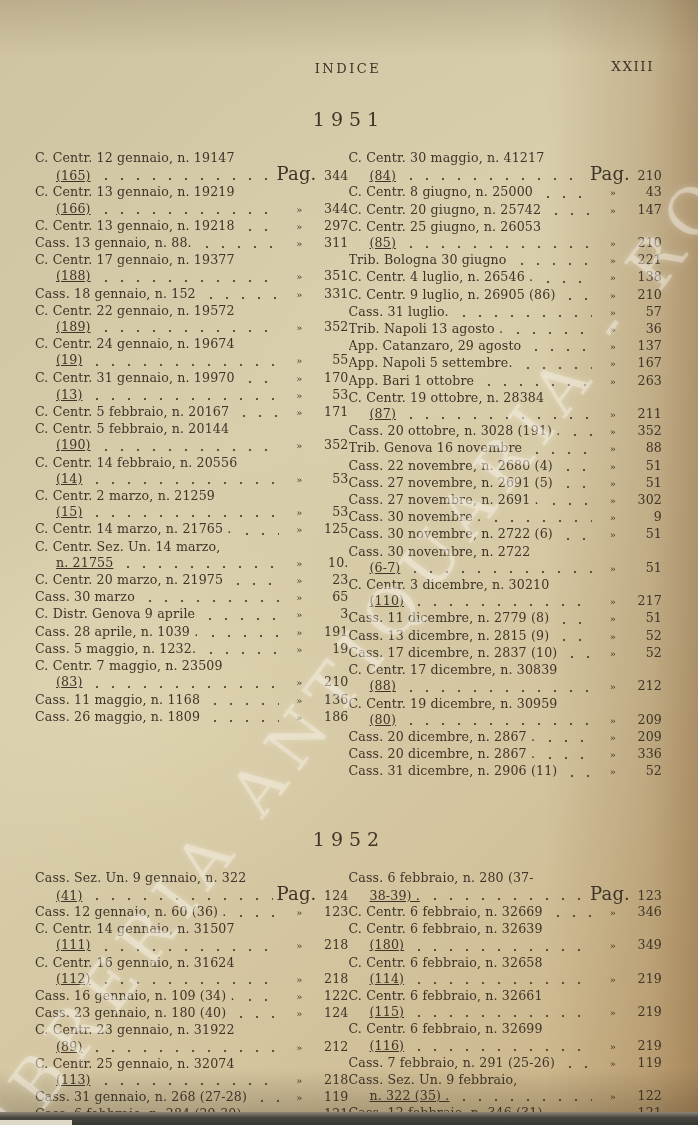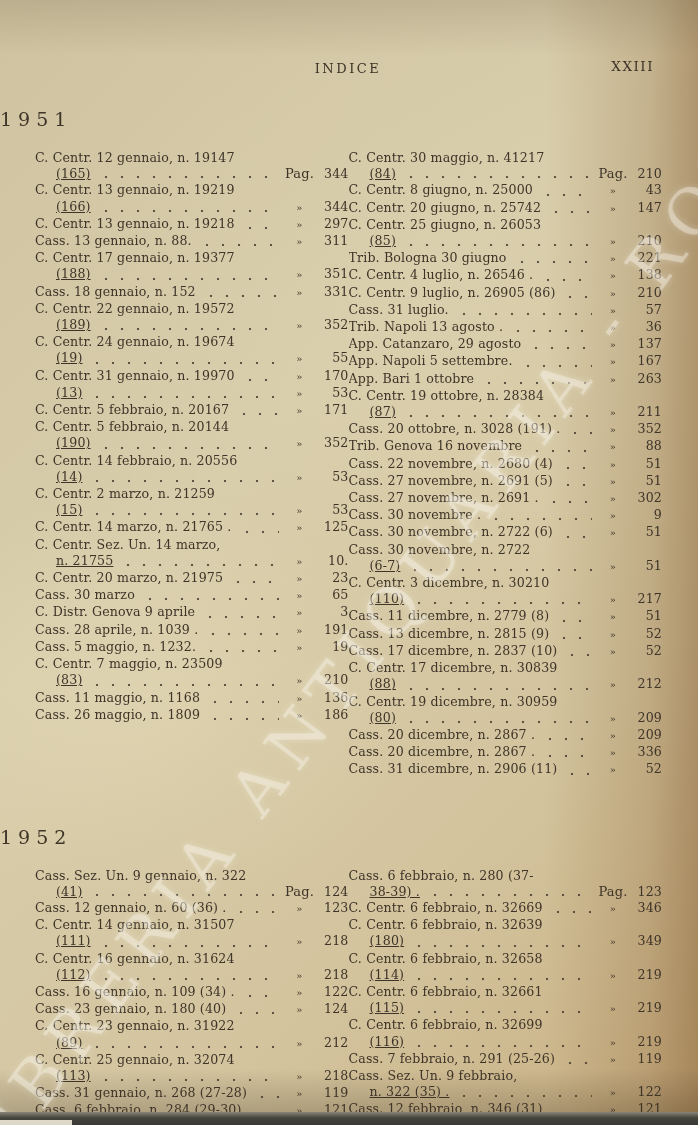--- a/index.html
+++ b/index.html
@@ -9,33 +9,33 @@
       linear-gradient(to top, rgba(50,40,25,.30), rgba(0,0,0,0) 5%),
       linear-gradient(to bottom, rgba(80,65,40,.16), rgba(0,0,0,0) 5%),
       linear-gradient(to right, rgba(0,0,0,0) 78%, rgba(125,85,40,.22) 93%, rgba(118,76,33,.42) 100%),
       radial-gradient(ellipse 420px 300px at 18% 62%, rgba(235,225,190,.35), rgba(0,0,0,0) 70%),
       radial-gradient(ellipse 500px 420px at 60% 30%, rgba(225,215,180,.28), rgba(0,0,0,0) 75%),
       linear-gradient(135deg, #cfc3a1 0%, #d8cdab 38%, #d3c49e 72%, #c9af82 100%);
   }
   .pageheader{position:relative;margin:58px 40px 16px 38px;text-align:center;}
   .htitle{font-size:13px;letter-spacing:2.5px;}
   .hnum{position:absolute;right:4px;top:0;font-size:13.5px;letter-spacing:1.5px;}
-  .year{margin-top:31px;text-align:left;font-size:19px;letter-spacing:6px;}
+  .year{margin-top:31px;text-align:center;font-size:19px;letter-spacing:6px;}
   .cols{display:flex;margin:20px 36px 0 35px;align-items:flex-start;}
   .col{flex:1 1 0;min-width:0;}
   .entry{font-size:12.6px;line-height:16.2px;letter-spacing:.15px;}
   .ln{display:flex;align-items:baseline;white-space:nowrap;}
   .t{flex:0 1 auto;overflow:hidden;}
   .t2{padding-left:21px;flex:0 1 auto;text-decoration:underline;}
   .dots{flex:1 1 0;min-width:2px;height:1em;align-self:flex-end;margin:0 4px 0 7px;
     background-image:radial-gradient(circle, rgba(62,52,40,.78) 1.05px, rgba(0,0,0,0) 1.6px);
     background-size:16px 6px;background-repeat:repeat-x;
     background-position:left calc(100% - 2px);}
   .mark{flex:0 0 34px;text-align:center;font-size:10px;opacity:.92;}
-  .mark.pag{font-size:13px;opacity:1;}
+  .mark.pag{font-size:18px;opacity:1;}
   .pnum{flex:0 0 32px;text-align:right;}
   .s2{margin-top:47px;}
   .watermark{position:absolute;left:-60px;top:1150px;transform:rotate(-53deg);
     transform-origin:0 0;white-space:nowrap;font-size:64px;letter-spacing:12px;
     color:rgba(250,246,235,.40);text-shadow:0 0 7px rgba(255,255,255,.28);
     pointer-events:none;z-index:5;}
   .photo-edge{position:absolute;left:0;right:0;bottom:0;height:13px;z-index:6;
     background:linear-gradient(to bottom,#8a8577,#46443d 45%,#393934);}
   .corner-sliver{position:absolute;left:0;bottom:0;width:72px;height:5px;
     background:#ded8c8;z-index:7;}

